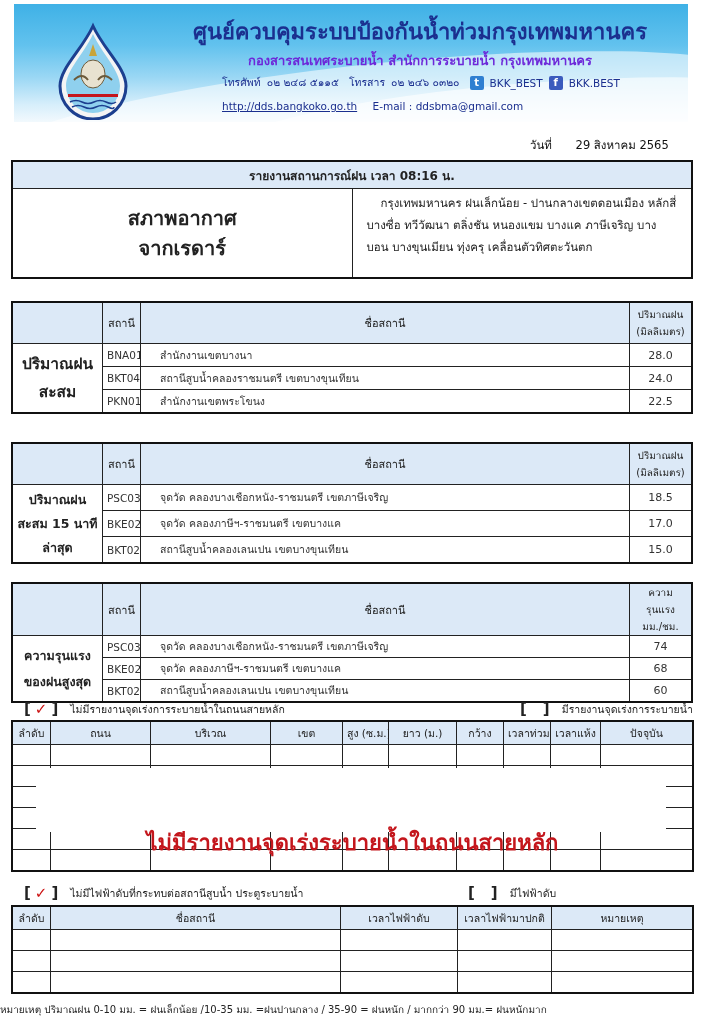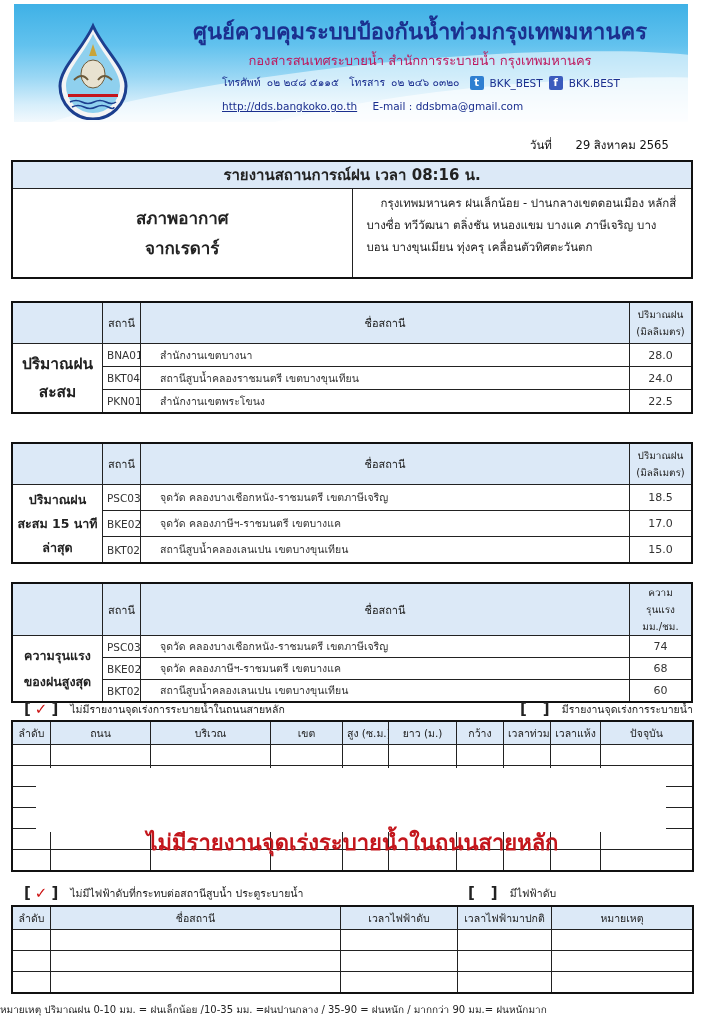--- a/index.html
+++ b/index.html
@@ -11,40 +11,40 @@
     background: linear-gradient(180deg,#3fb1e6 0%,#62c2ee 35%,#9ad7f4 62%,#d6eefb 85%,#f2f9fd 100%);
     overflow:hidden; }
   .banner .wave1 { position:absolute; left:-40px; top:60px; width:800px; height:120px;
     border-radius:50%; background:rgba(255,255,255,0.55); transform:rotate(-6deg); }
   .banner .wave2 { position:absolute; left:180px; top:78px; width:700px; height:120px;
     border-radius:50%; background:rgba(255,255,255,0.6); transform:rotate(-4deg); }
   .logo { left:52px; top:22px; width:82px; height:98px; }
   .b-title { left:150px; top:14px; width:540px; text-align:center;
     font-size:22px; font-weight:bold; color:#1b2f8f; white-space:nowrap; }
   .b-sub { left:150px; top:50px; width:540px; text-align:center;
-    font-size:13px; color:#be185d; font-weight:normal; white-space:nowrap; }
+    font-size:13px; color:#6d28d9; font-weight:bold; white-space:nowrap; }
   .b-contact { left:222px; top:74px; font-size:10.5px; color:#1b2f8f; white-space:nowrap;
     display:flex; align-items:center; gap:6px; }
   .soc { display:inline-block; width:14px; height:14px; border-radius:2px; background:#2f7fd1;
     color:#fff; font-size:10px; line-height:14px; text-align:center; font-weight:bold; }
   .b-web { left:222px; top:100px; font-size:10.5px; color:#1b2f8f; white-space:nowrap; }
   .b-web .url { text-decoration:underline; margin-right:12px; }
 
   .date-row { left:530px; top:136px; font-size:11.5px; color:#111; white-space:nowrap; }
   .date-row span.lbl { margin-right:20px; }
 
   table { border-collapse:collapse; position:absolute; table-layout:fixed; }
   td, th { border:1px solid #222; padding:0 4px; font-weight:normal; overflow:hidden; white-space:nowrap; }
   .outer { outline:2px solid #111; outline-offset:-1px; }
   .hdr { background:#dce9f7; }
 
   
   .weather { left:12px; top:161px; width:680px; }
-  .weather .title-cell { height:26px; text-align:center; font-size:15px; font-weight:bold; }
-  .weather .label-cell { width:104px; height:88px; text-align:center; font-size:17px; font-weight:bold; line-height:30px; white-space:normal; }
+  .weather .title-cell { height:26px; text-align:center; font-size:12px; font-weight:bold; }
+  .weather .label-cell { width:104px; height:88px; text-align:center; font-size:20px; font-weight:bold; line-height:30px; white-space:normal; }
   .weather .desc-cell { vertical-align:top; font-size:11.5px; line-height:22px; white-space:normal; padding:3px 14px; }
 
   
   .st { left:12px; width:680px; font-size:11px; }
   .st th { height:40px; font-size:11px; }
   .st .c0 { width:90px; } .st .c1 { width:38px; } .st .c3 { width:62px; }
   .st td.code { text-align:right; padding-right:3px; font-size:10.5px; color:#333; height:20px; }
   .st td.name { text-align:left; font-size:10.5px; color:#333; padding-left:19px; }
   .st td.val { text-align:center; font-size:11px; color:#333; }
   .st td.rowlbl { text-align:center; font-weight:bold; white-space:normal; }

